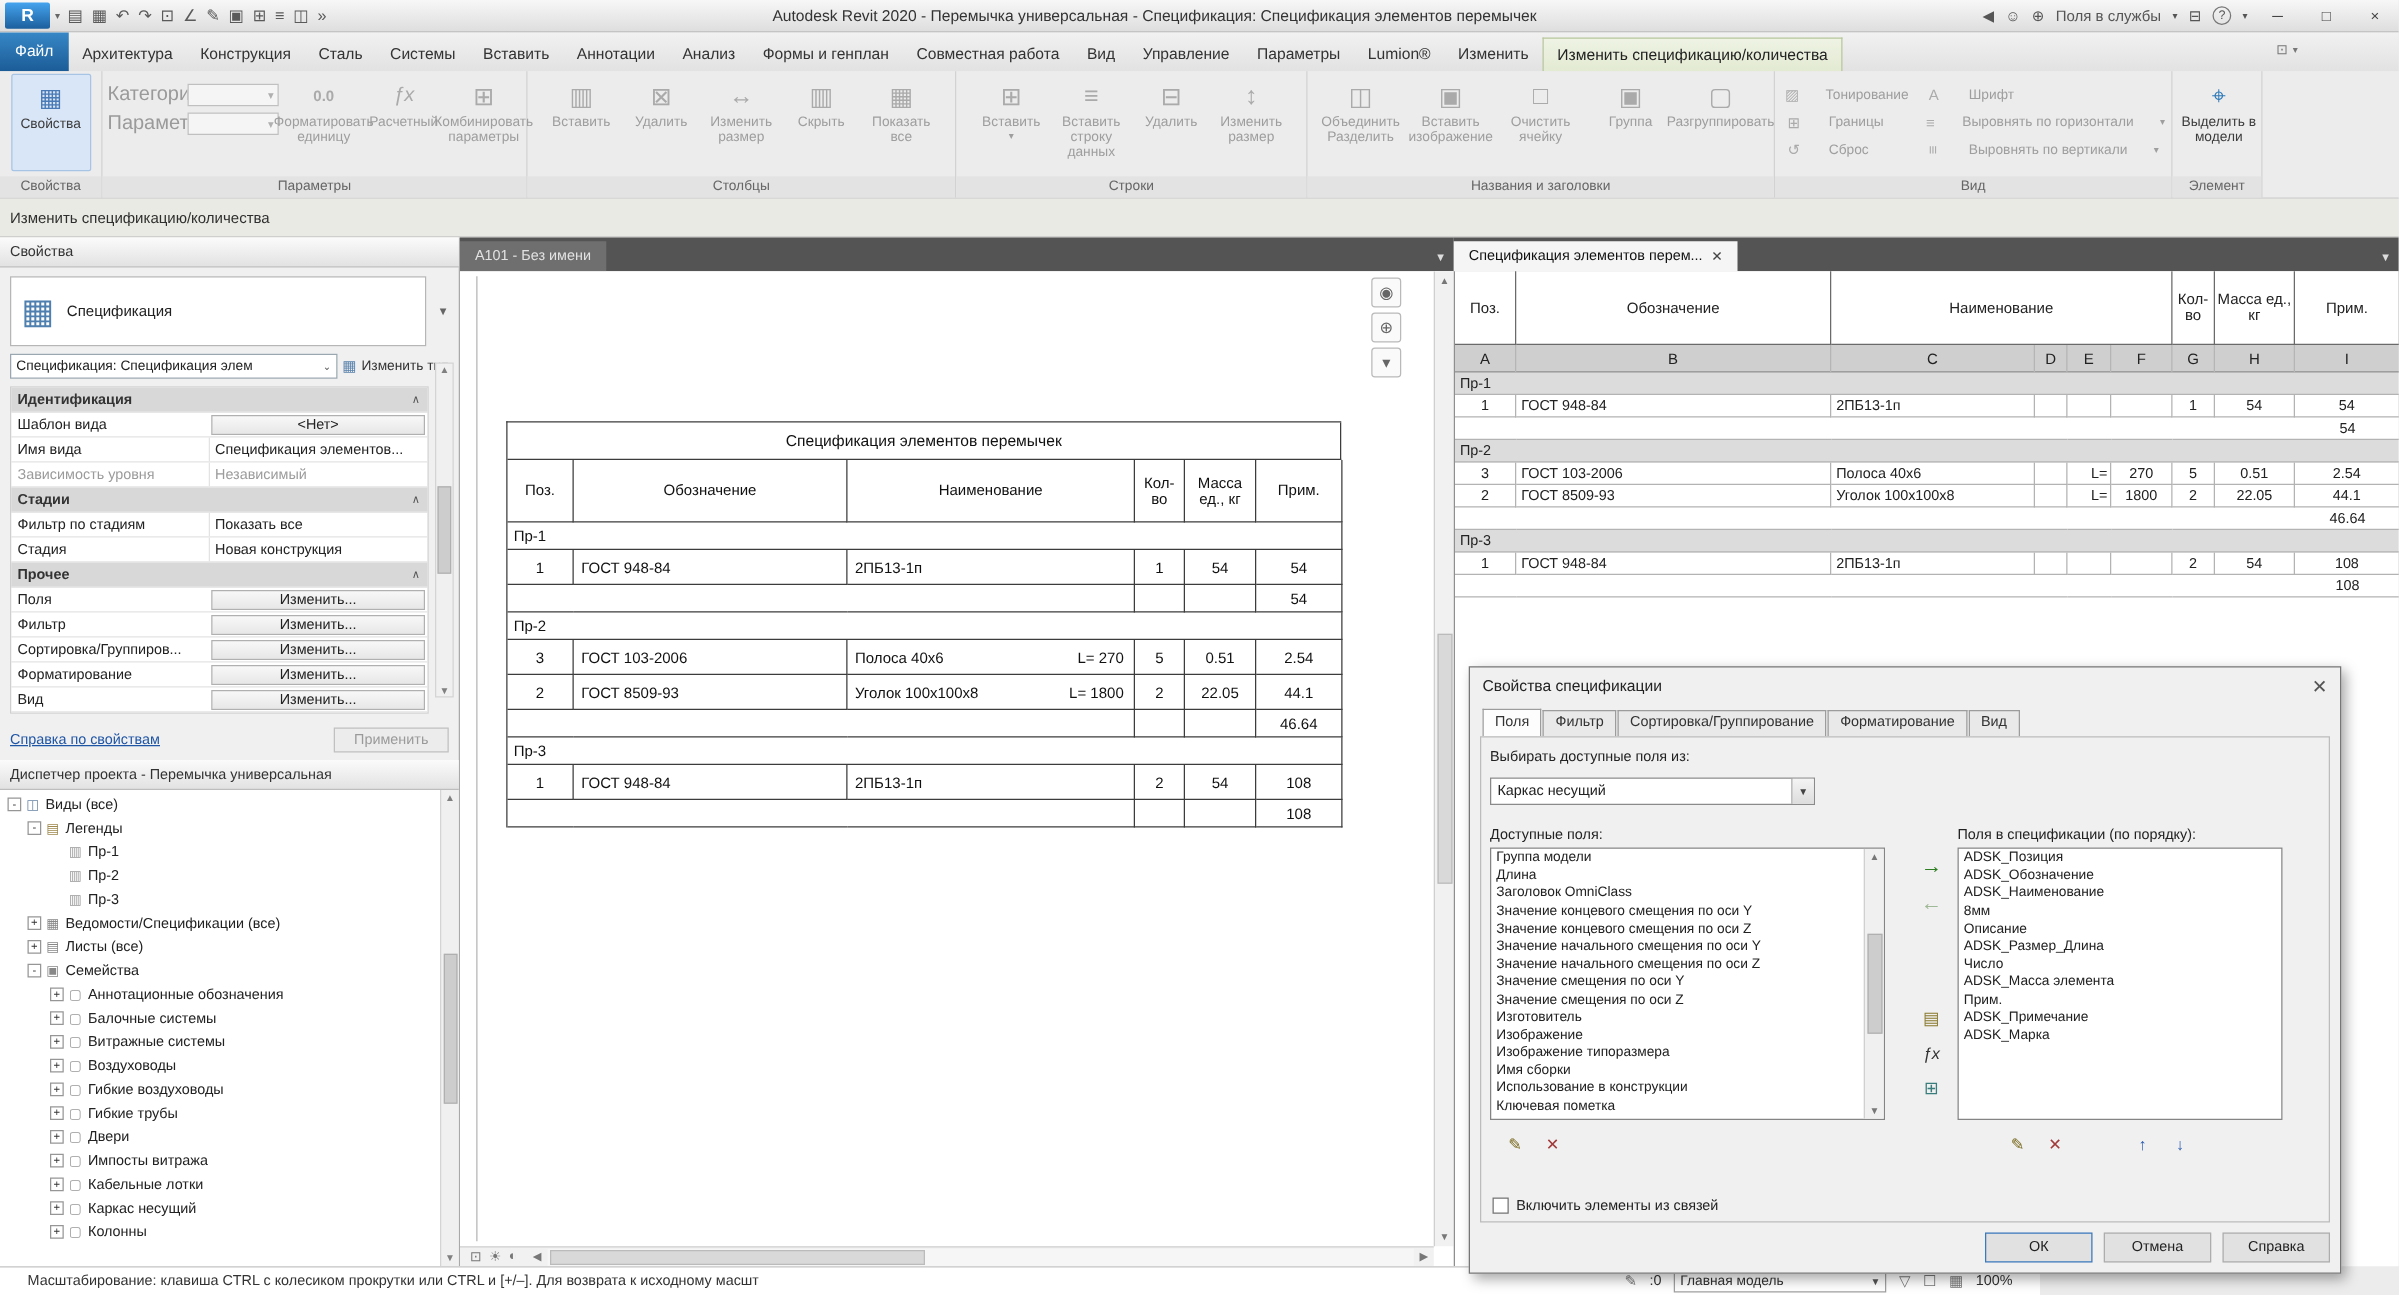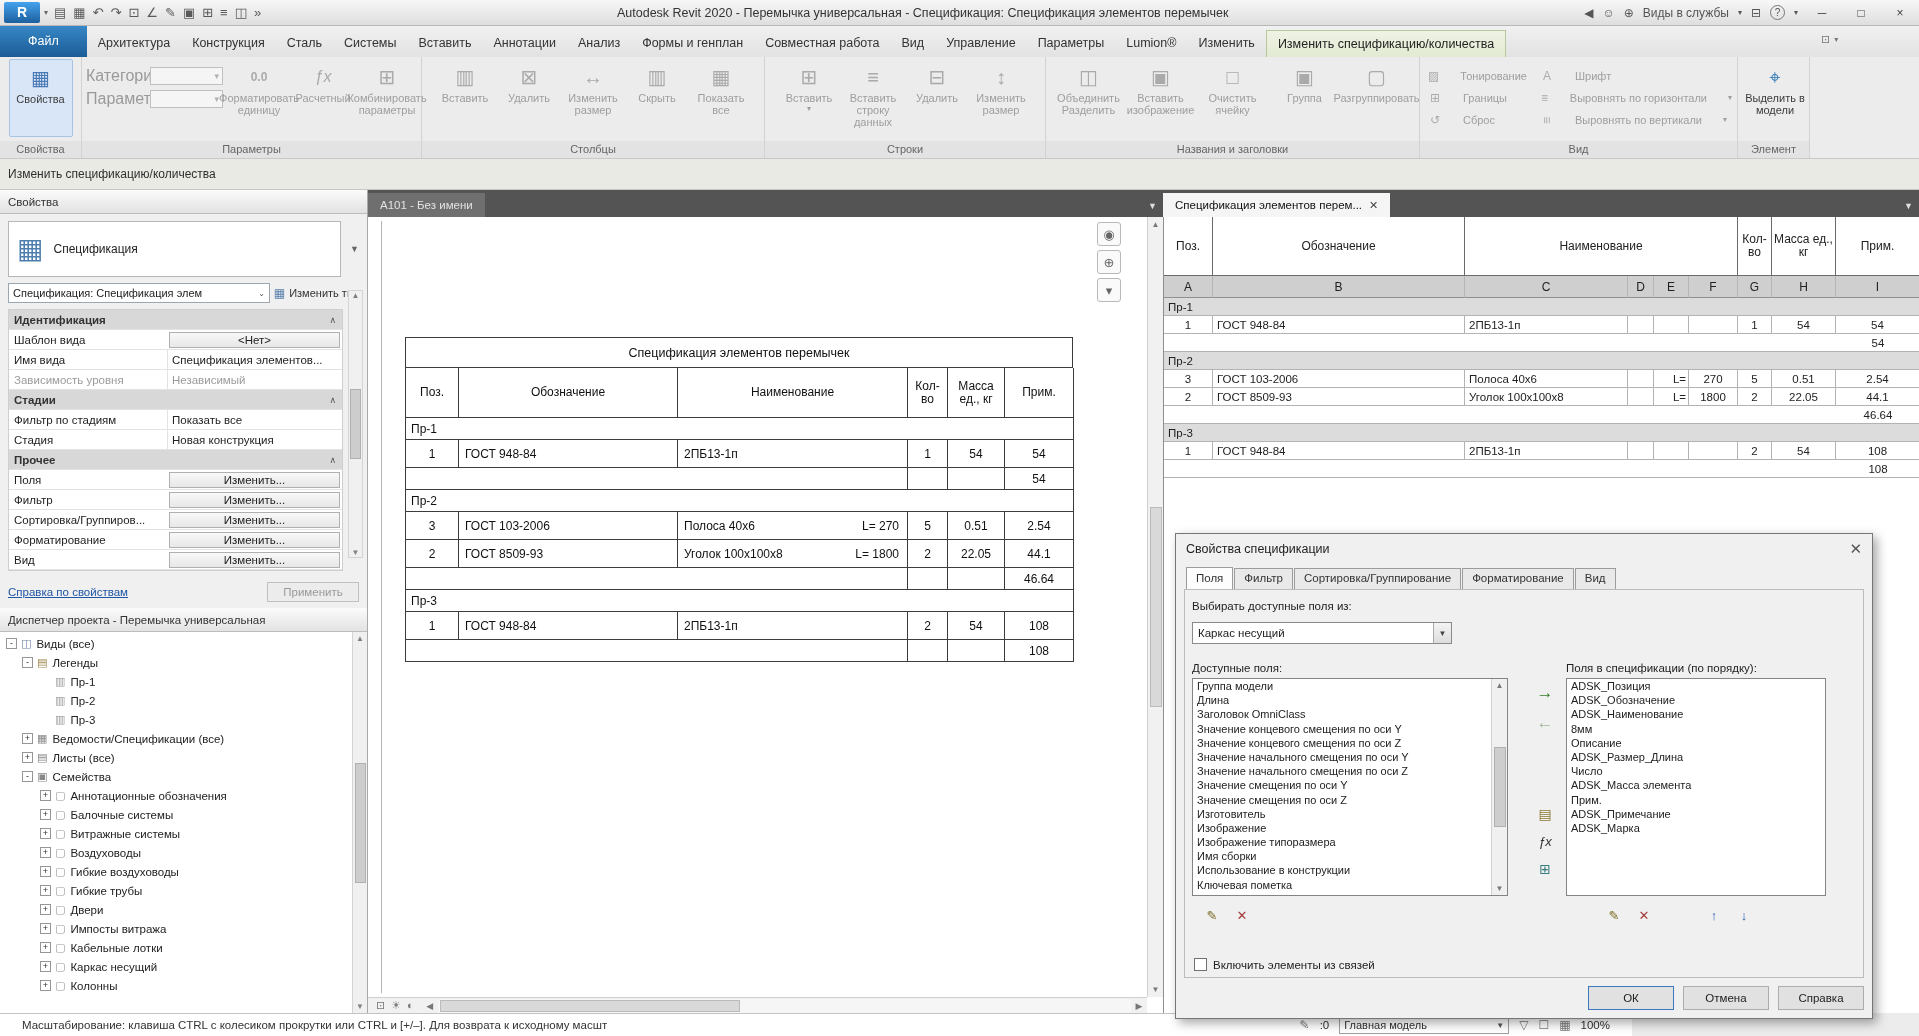--- a/index.html
+++ b/index.html
@@ -13,21 +13,21 @@
   .qat{display:flex;align-items:center;gap:7px;color:#5a5a5a;font-size:13px}
   .qat span{cursor:default}
   #win-title{flex:1;text-align:center;font-size:12.5px;color:#333;white-space:nowrap;overflow:hidden}
   .tb-right{display:flex;align-items:center;gap:9px;margin-right:4px;color:#555;font-size:12px}
   .helpcirc{width:15px;height:15px;border:1px solid #777;border-radius:50%;font-size:10px;line-height:13px;text-align:center;color:#555}
   .winbtn{width:30px;text-align:center;font-size:12px;color:#444}
 
   
   #tabstrip{position:absolute;left:0;top:26px;width:1919px;height:31px;background:linear-gradient(#f1f1f1,#e2e2e2);display:flex;align-items:flex-end}
   .rtab{padding:0 11px;height:27px;line-height:27px;font-size:12.5px;color:#333;white-space:nowrap}
-  .rtab[data-kind="file"]{background:linear-gradient(#3787c6,#1b5c97);color:#fff;height:31px;line-height:31px;padding:0 28px}
+  .rtab[data-kind="file"]{background:linear-gradient(#3787c6,#1b5c97);color:#fff;height:31px;line-height:31px;padding:0 12px}
   .rtab[data-kind="active"]{background:linear-gradient(#eef3e4,#e3ead2);border:1px solid #b8c79c;border-bottom:none;color:#222}
   .ribbon-state{margin-left:6px;height:27px;display:flex;align-items:center;gap:4px;color:#777;font-size:11px}
 
   
   #ribbon{position:absolute;left:0;top:57px;width:1919px;height:102px;background:#ececec;border-bottom:1px solid #c9c9c9;display:flex}
   .rpanel{position:relative;height:101px;border-right:1px solid #d2d2d2;flex:none;display:flex;flex-direction:column}
   .tools{flex:1;display:flex;align-items:flex-start;padding:2px 2px 0 2px}
   .plabel{height:17px;line-height:17px;text-align:center;font-size:11px;color:#666;background:#e3e3e3}
   .rbtn{width:64px;min-height:78px;display:flex;flex-direction:column;align-items:center;padding-top:3px}
   .ricon{width:32px;height:30px;display:flex;align-items:center;justify-content:center;font-size:20px;color:#aaaaaa}
@@ -238,21 +238,21 @@
     <span>⊞</span>
     <span>≡</span>
     <span>◫</span>
     <span>»</span>
   </div>
   <div id="win-title">Autodesk Revit 2020 - Перемычка универсальная - Спецификация: Спецификация элементов перемычек</div>
   <div class="tb-right">
     <span>◀</span>
     <span>☺</span>
     <span>⊕</span>
-    <span>Виды в службы</span>
+    <span>Поля в службы</span>
     <span style="font-size:8px">▾</span>
     <span>⊟</span>
     <span class="helpcirc">?</span>
     <span style="font-size:8px">▾</span>
     <span class="winbtn">─</span>
     <span class="winbtn">□</span>
     <span class="winbtn">×</span>
   </div>
 </div>
 

